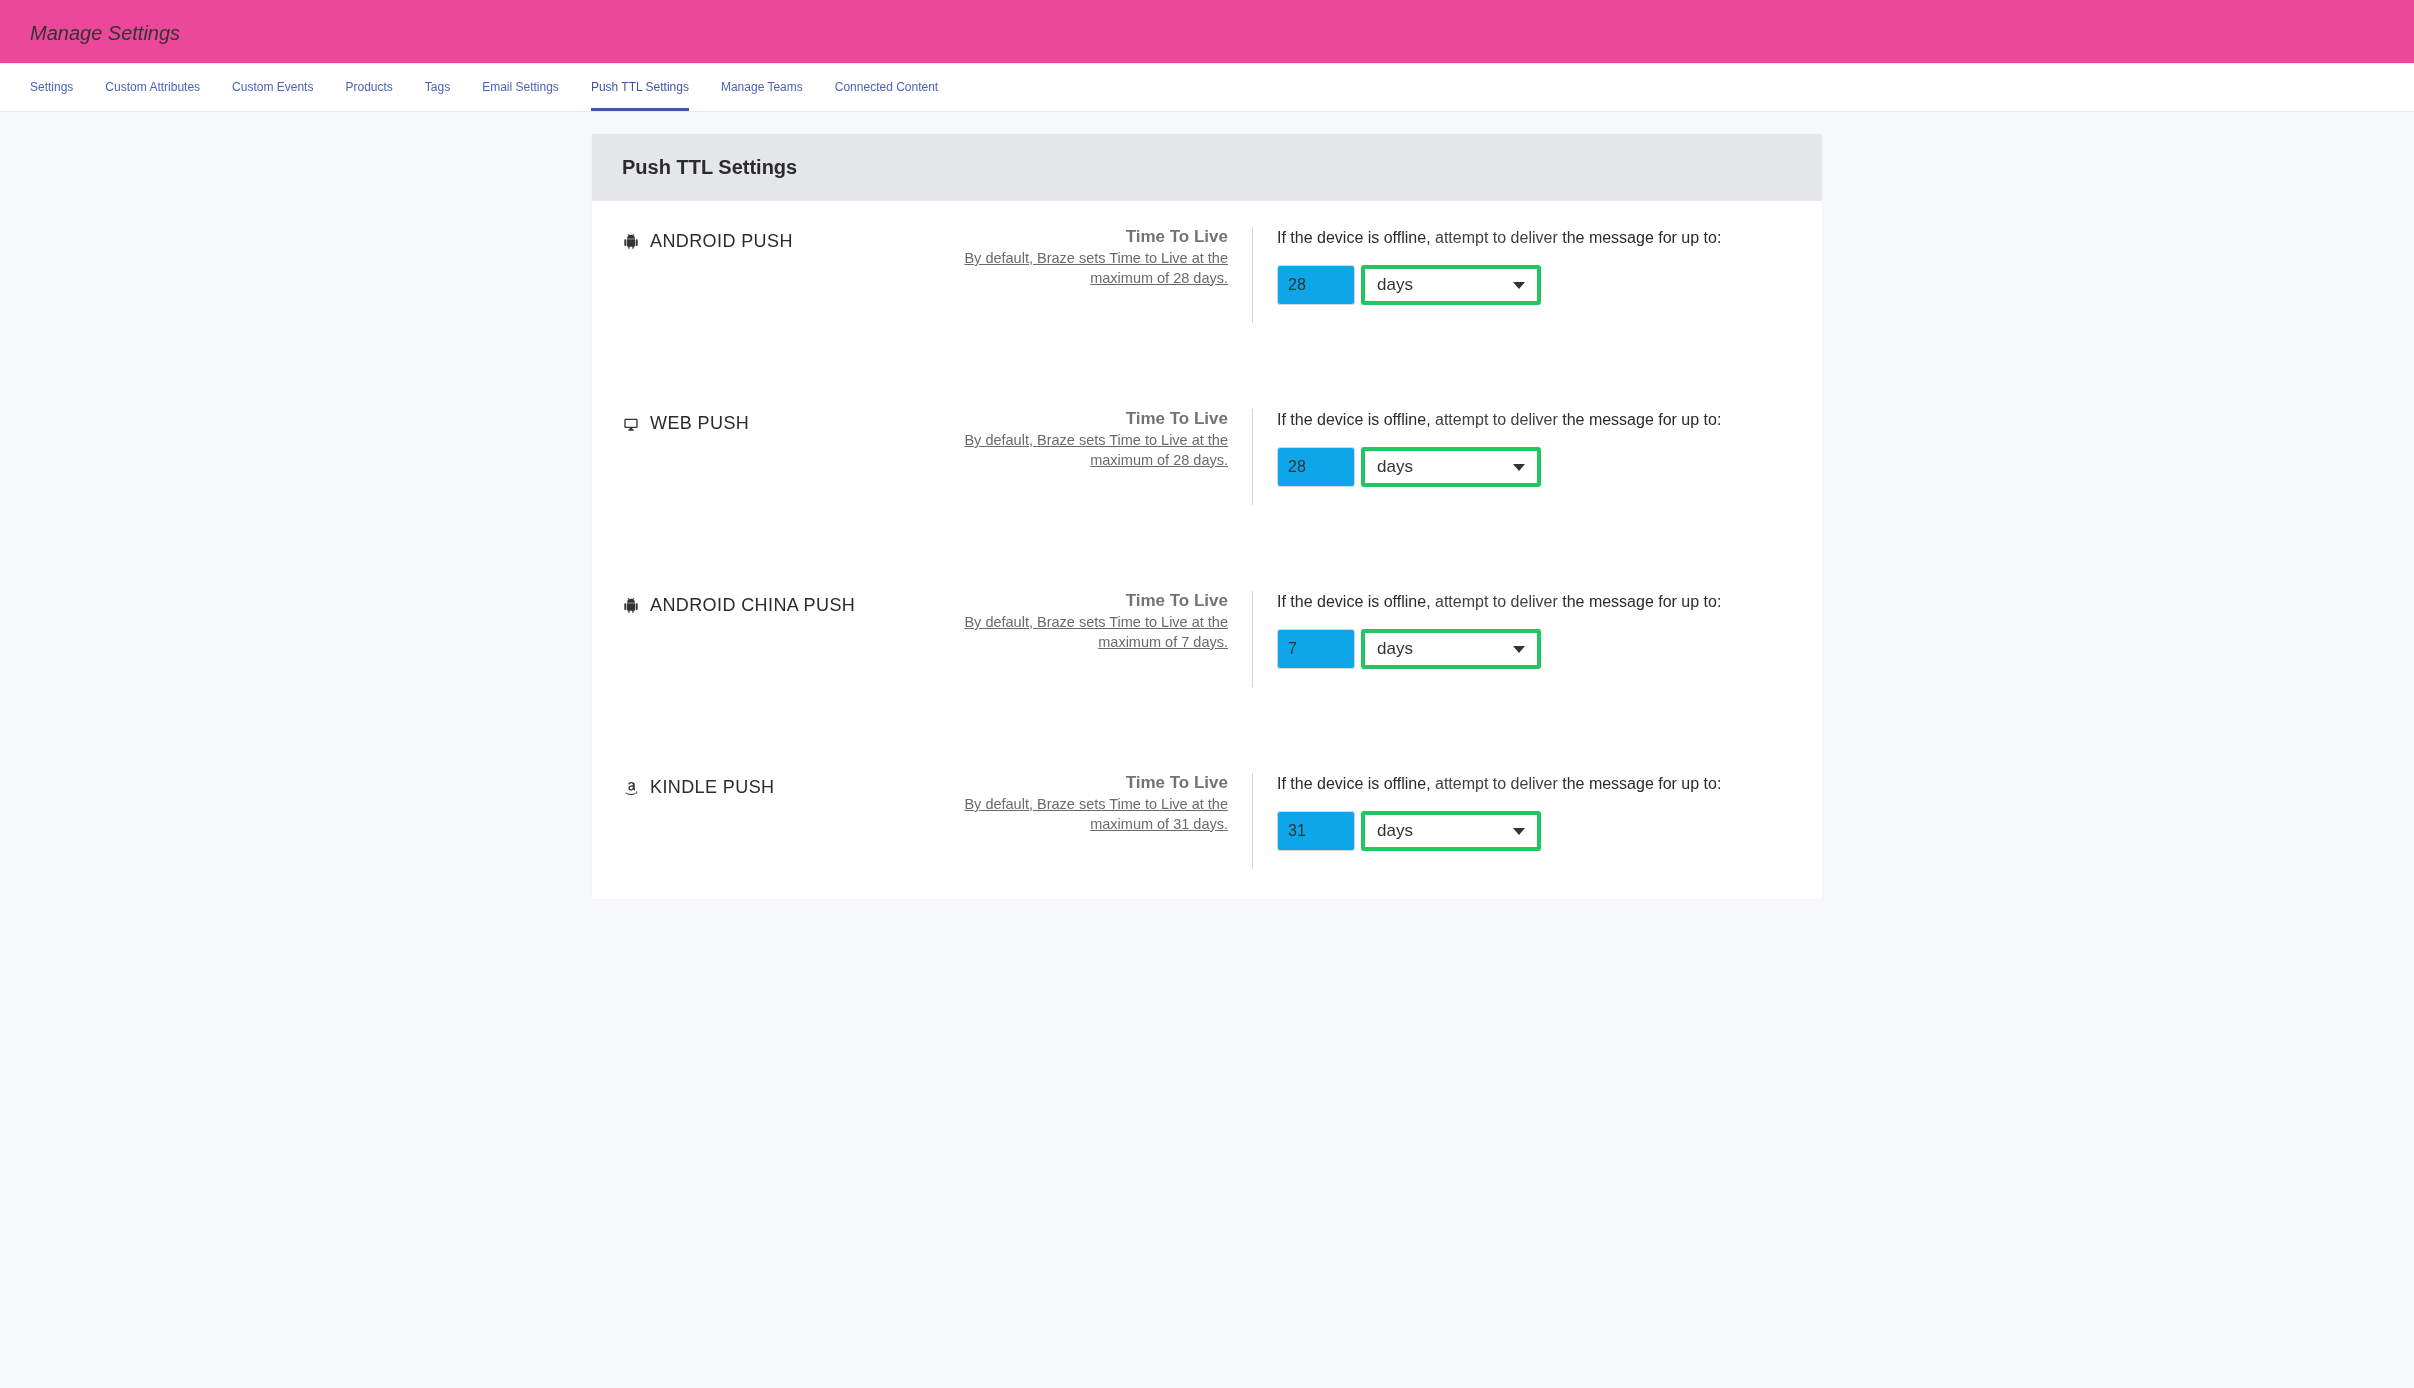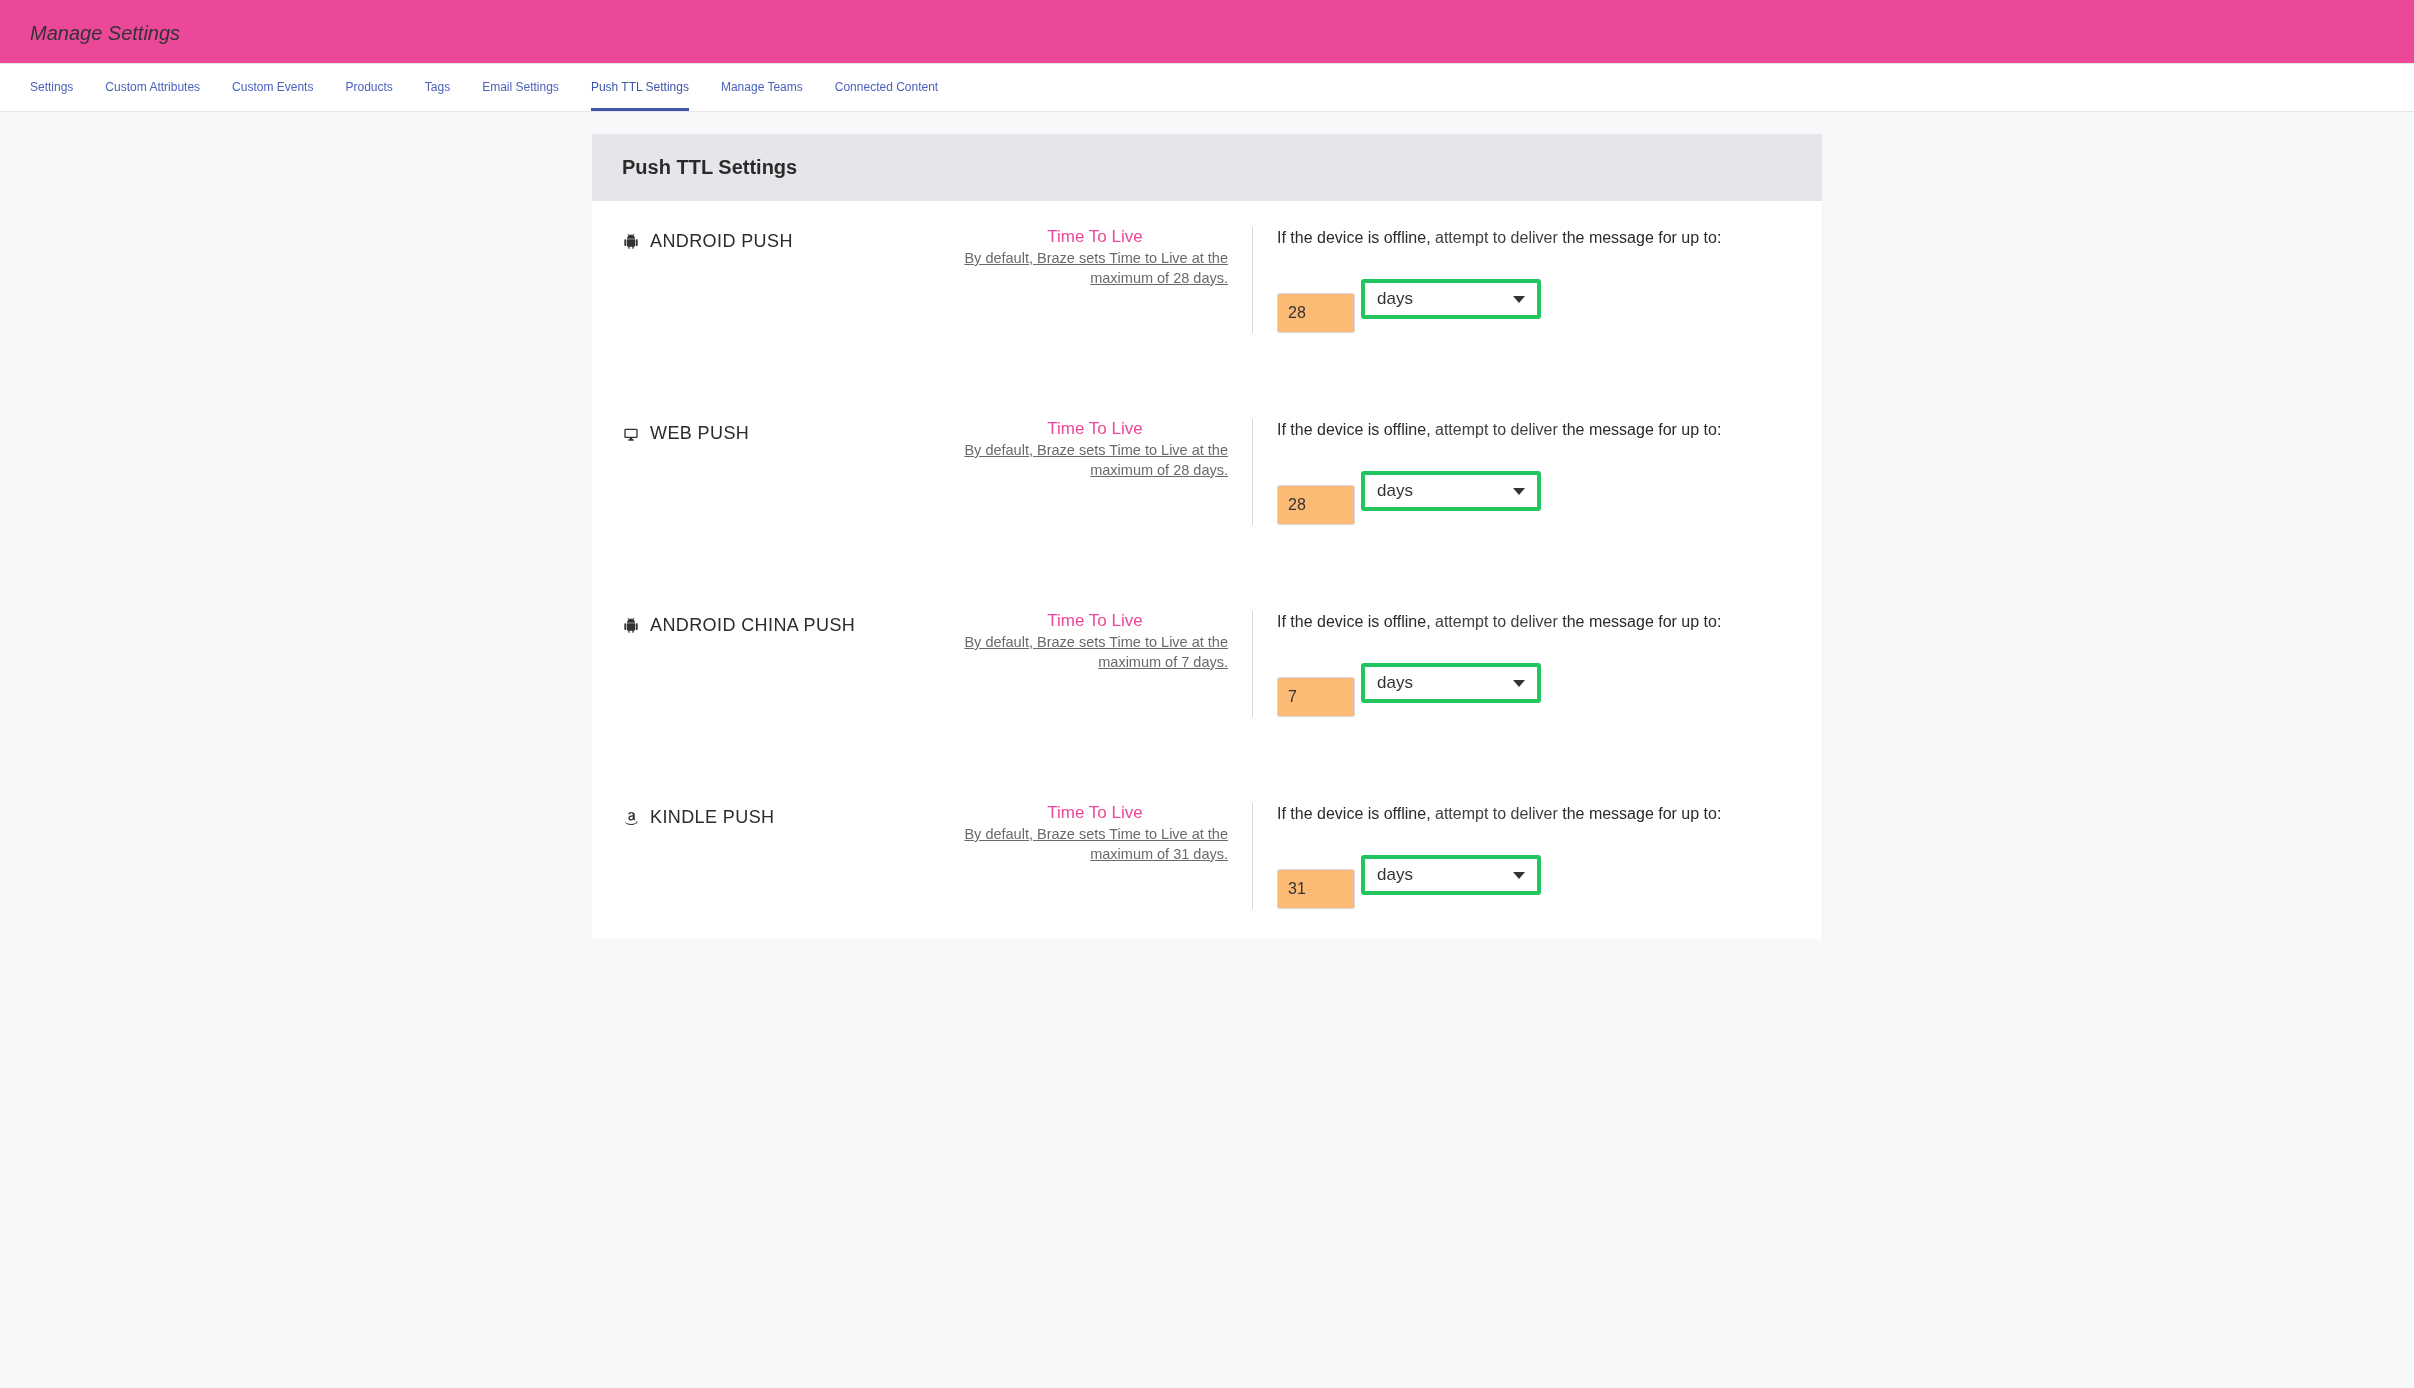--- a/index.html
+++ b/index.html
@@ -81,24 +81,23 @@
     letter-spacing: 0.4px;
     color: #2b2b2b;
   }
   .ttl-desc-col {
     width: 290px;
     text-align: right;
     padding-right: 24px;
   }
   .ttl-heading {
     font-size: 17px;
-    font-weight: 400;
-    color: #ec4899;
+    font-weight: 700;
+    color: #737373;
     margin-bottom: 2px;
-    text-align: center;
   }
   .ttl-sub {
     font-size: 14.5px;
     color: #6a6a6a;
     line-height: 1.35;
     text-decoration: underline;
   }
   .divider-col {
     width: 1px;
     align-self: stretch;
@@ -124,22 +123,21 @@
     align-items: center;
   }
   .ttl-number {
     width: 78px;
     height: 40px;
     border: 1px solid #d5d6d9;
     border-radius: 3px;
     padding: 0 10px;
     font-size: 16px;
     color: #333;
-    background: #fdba74;
-    margin-top: 28px;
+    background: #0ea5e9;
   }
   .ttl-unit {
     width: 180px;
     height: 40px;
     border: 4px solid #22c55e;
     border-radius: 3px;
     background: #fff;
     display: flex;
     align-items: center;
     justify-content: space-between;

